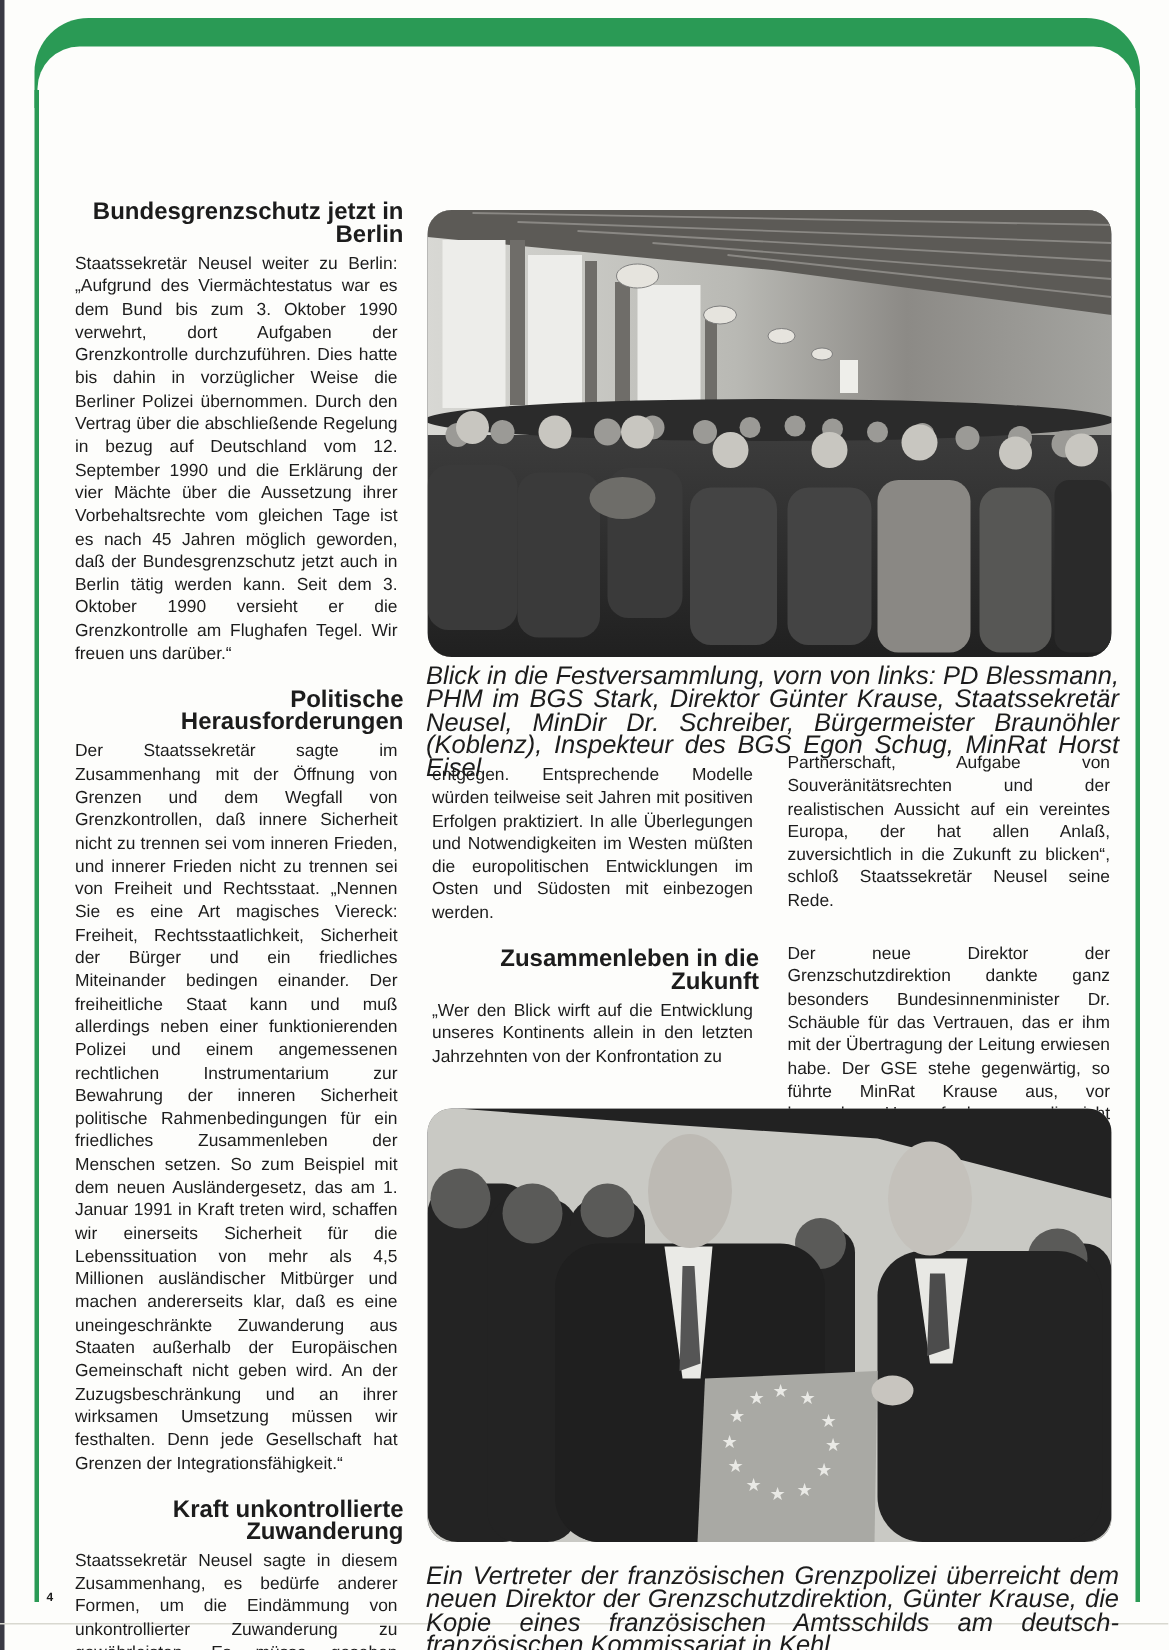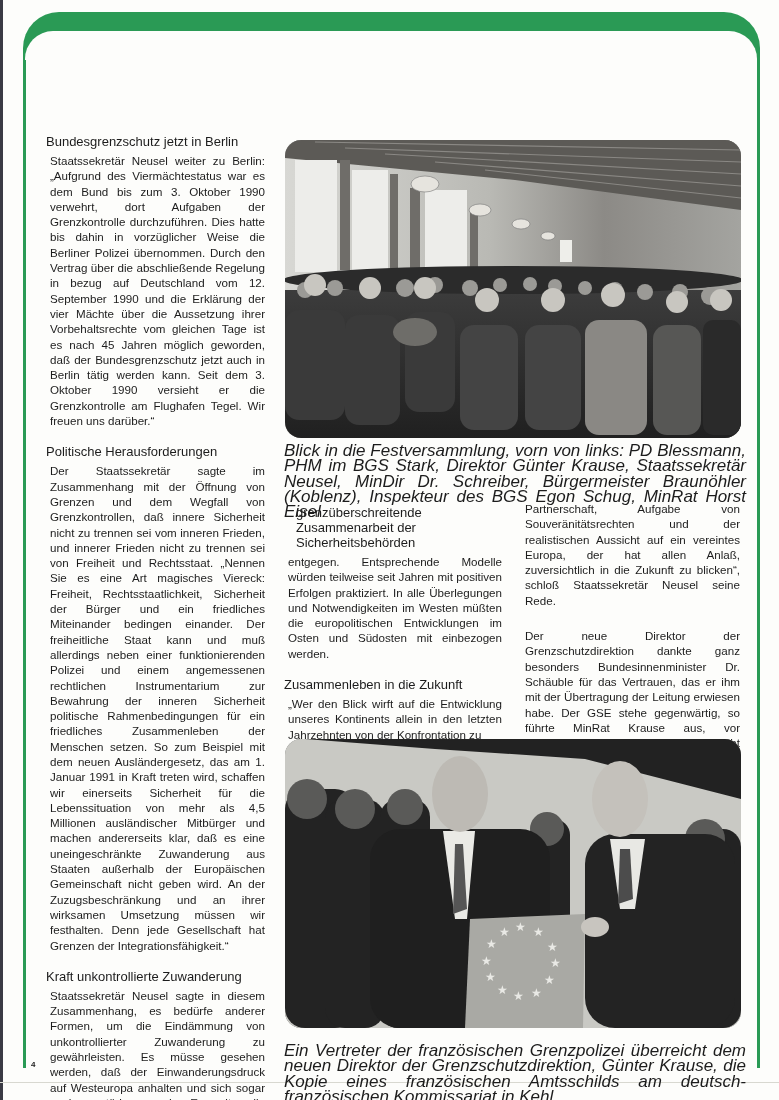--- a/index.html
+++ b/index.html
@@ -24,21 +24,21 @@
   }
   .frame-left { position:absolute; left:23px; top:60px; width:2.5px; height:1008px; background:#2a9a55; }
   .frame-right { position:absolute; left:757px; top:60px; width:2.5px; height:1008px; background:#2a9a55; }
 
   .col { position:absolute; font-size:11.6px; line-height:15.3px; text-align:justify; }
   .col p { margin:4px; hyphens:manual; }
   .col1 { left:46px; top:134px; width:223px; }
   .col2 { left:284px; top:497px; width:222px; }
   .col3 { left:521px; top:497px; width:223px; }
   h3 {
-    font-size:13px; font-weight:normal; text-align:left;
+    font-size:16px; font-weight:bold; text-align:right;
     margin:0 0 4px 0; line-height:15px;
   }
   .gap { height:12px; }
   .gap-s { height:8px; }
 
   .photo {
     position:absolute; overflow:hidden; border-radius:16px;
     background:#6a6a6a;
   }
   .photo1 { left:285px; top:140px; width:456px; height:298px; }
@@ -163,21 +163,20 @@
     </g>
     <g fill="#6e6d69">
       <ellipse cx="130" cy="192" rx="22" ry="14"></ellipse>
     </g>
   </svg>
 </div>
 <div class="caption cap1">Blick in die Festversammlung, vorn von links: PD Blessmann, PHM im BGS Stark, Direktor Günter Krause, Staatssekretär Neusel, MinDir Dr. Schreiber, Bürgermeister Braunöhler (Koblenz), Inspekteur des BGS Egon Schug, MinRat Horst Eisel</div>
 
 <div class="col col2">
   <div class="gap-s"></div>
-  <h3 style="padding:0 12px;">grenzüberschreitende Zusammenarbeit der Sicherheitsbehörden</h3>
   <p>entgegen. Entsprechende Modelle würden teilweise seit Jahren mit positiven Erfolgen praktiziert. In alle Überlegungen und Notwendigkeiten im Westen müßten die europolitischen Entwicklungen im Osten und Südosten mit einbezogen werden.</p>
   <div class="gap"></div>
   <h3>Zusammenleben in die Zukunft</h3>
   <p>„Wer den Blick wirft auf die Entwicklung unseres Kontinents allein in den letzten Jahrzehnten von der Konfrontation zu</p>
 </div>
 
 <div class="col col3">
   <p>Partnerschaft, Aufgabe von Souveränitätsrechten und der realistischen Aussicht auf ein vereintes Europa, der hat allen Anlaß, zuversichtlich in die Zukunft zu blicken“, schloß Staatssekretär Neusel seine Rede.</p>
   <div class="gap"></div>
   <p>Der neue Direktor der Grenzschutzdirektion dankte ganz besonders Bundesinnenminister Dr. Schäuble für das Vertrauen, das er ihm mit der Übertragung der Leitung erwiesen habe. Der GSE stehe gegenwärtig, so führte MinRat Krause aus, vor besonderen Herausforderungen, die nicht nur die volle Einsatzbereitschaft aller Mitarbeiter, sondern auch Aufgeschlossenheit für neue Aufgaben erfordere. Die Ver-</p>

